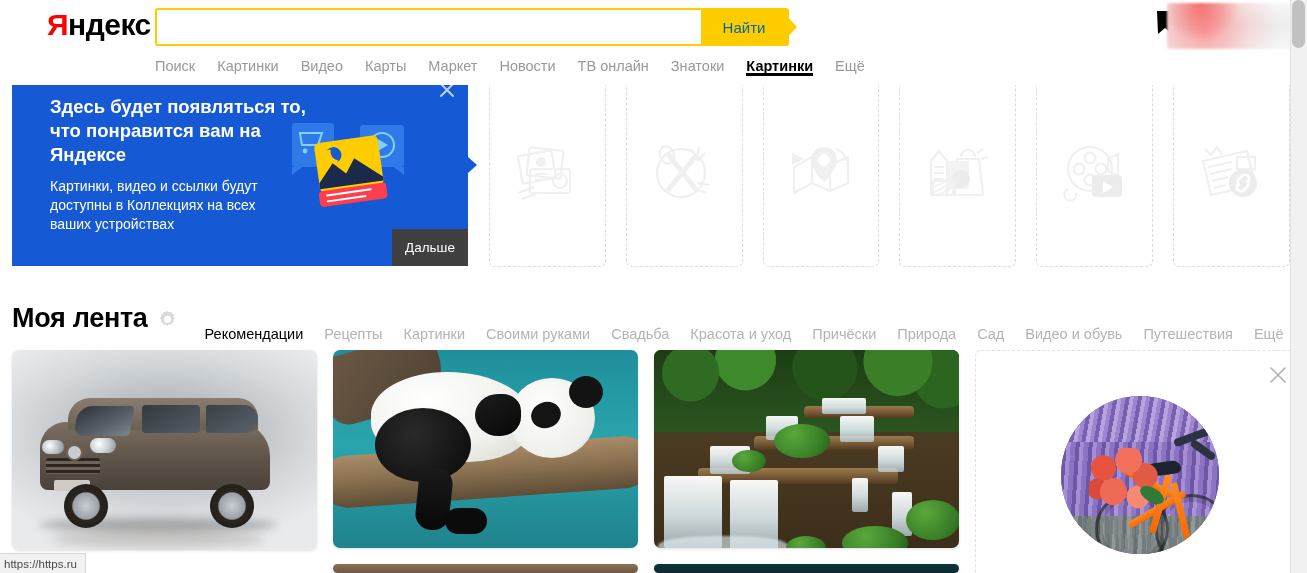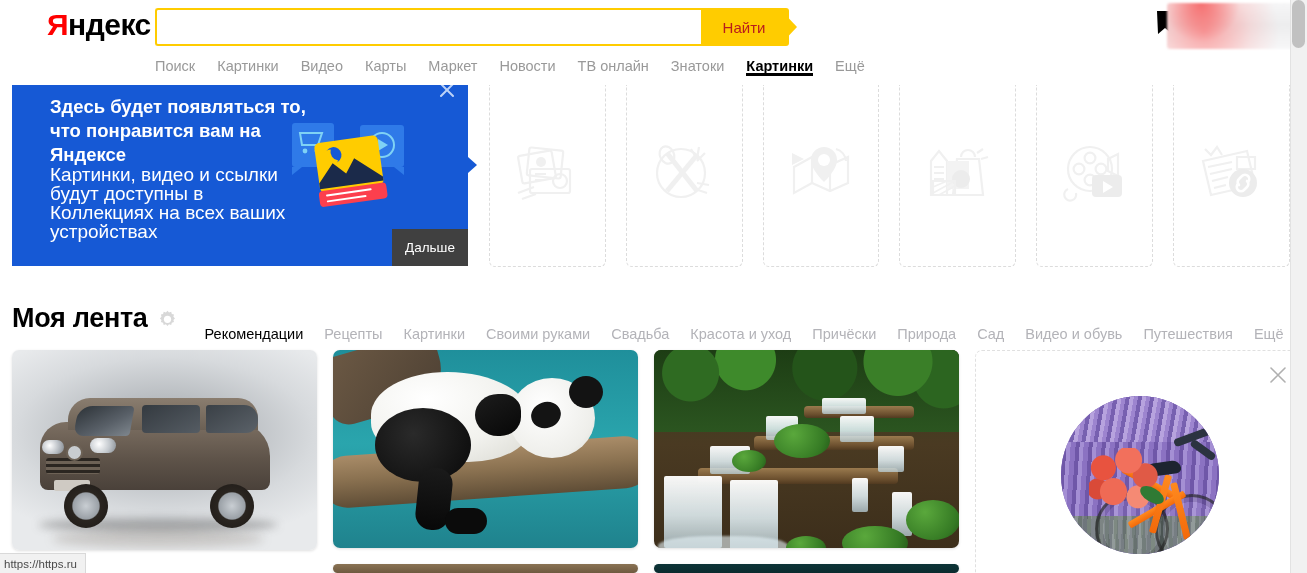--- a/index.html
+++ b/index.html
@@ -67,21 +67,21 @@
   }
   .search-btn {
     position: relative;
     height: 38px;
     min-width: 88px;
     border: 2px solid #ffcc00;
     border-left: none;
     background: #ffcc00;
     border-radius: 0 3px 3px 0;
     font-size: 15px;
-    color: #b91c1c;
+    color: #0369a1;
     cursor: pointer;
     padding: 8px 14px;
     font-family: "Liberation Sans", sans-serif;
   }
   .search-arrow {
     position: absolute;
     left: 744px;
     top: 8px;
     width: 0; height: 0;
     border-top: 19px solid transparent;
@@ -175,23 +175,23 @@
     top: 10px;
     width: 270px;
     font-size: 18.5px;
     font-weight: 700;
     line-height: 24px;
     color: #ffffff;
   }
   .promo-sub {
     position: absolute;
     left: 38px;
-    top: 80px;
+    top: 92px;
     width: 250px;
-    font-size: 19px;
+    font-size: 14px;
     line-height: 19px;
     color: #ffffff;
   }
   .promo-close {
     position: absolute;
     right: 12px;
     top: -4px;
     width: 18px; height: 18px;
     cursor: pointer;
     opacity: .9;

